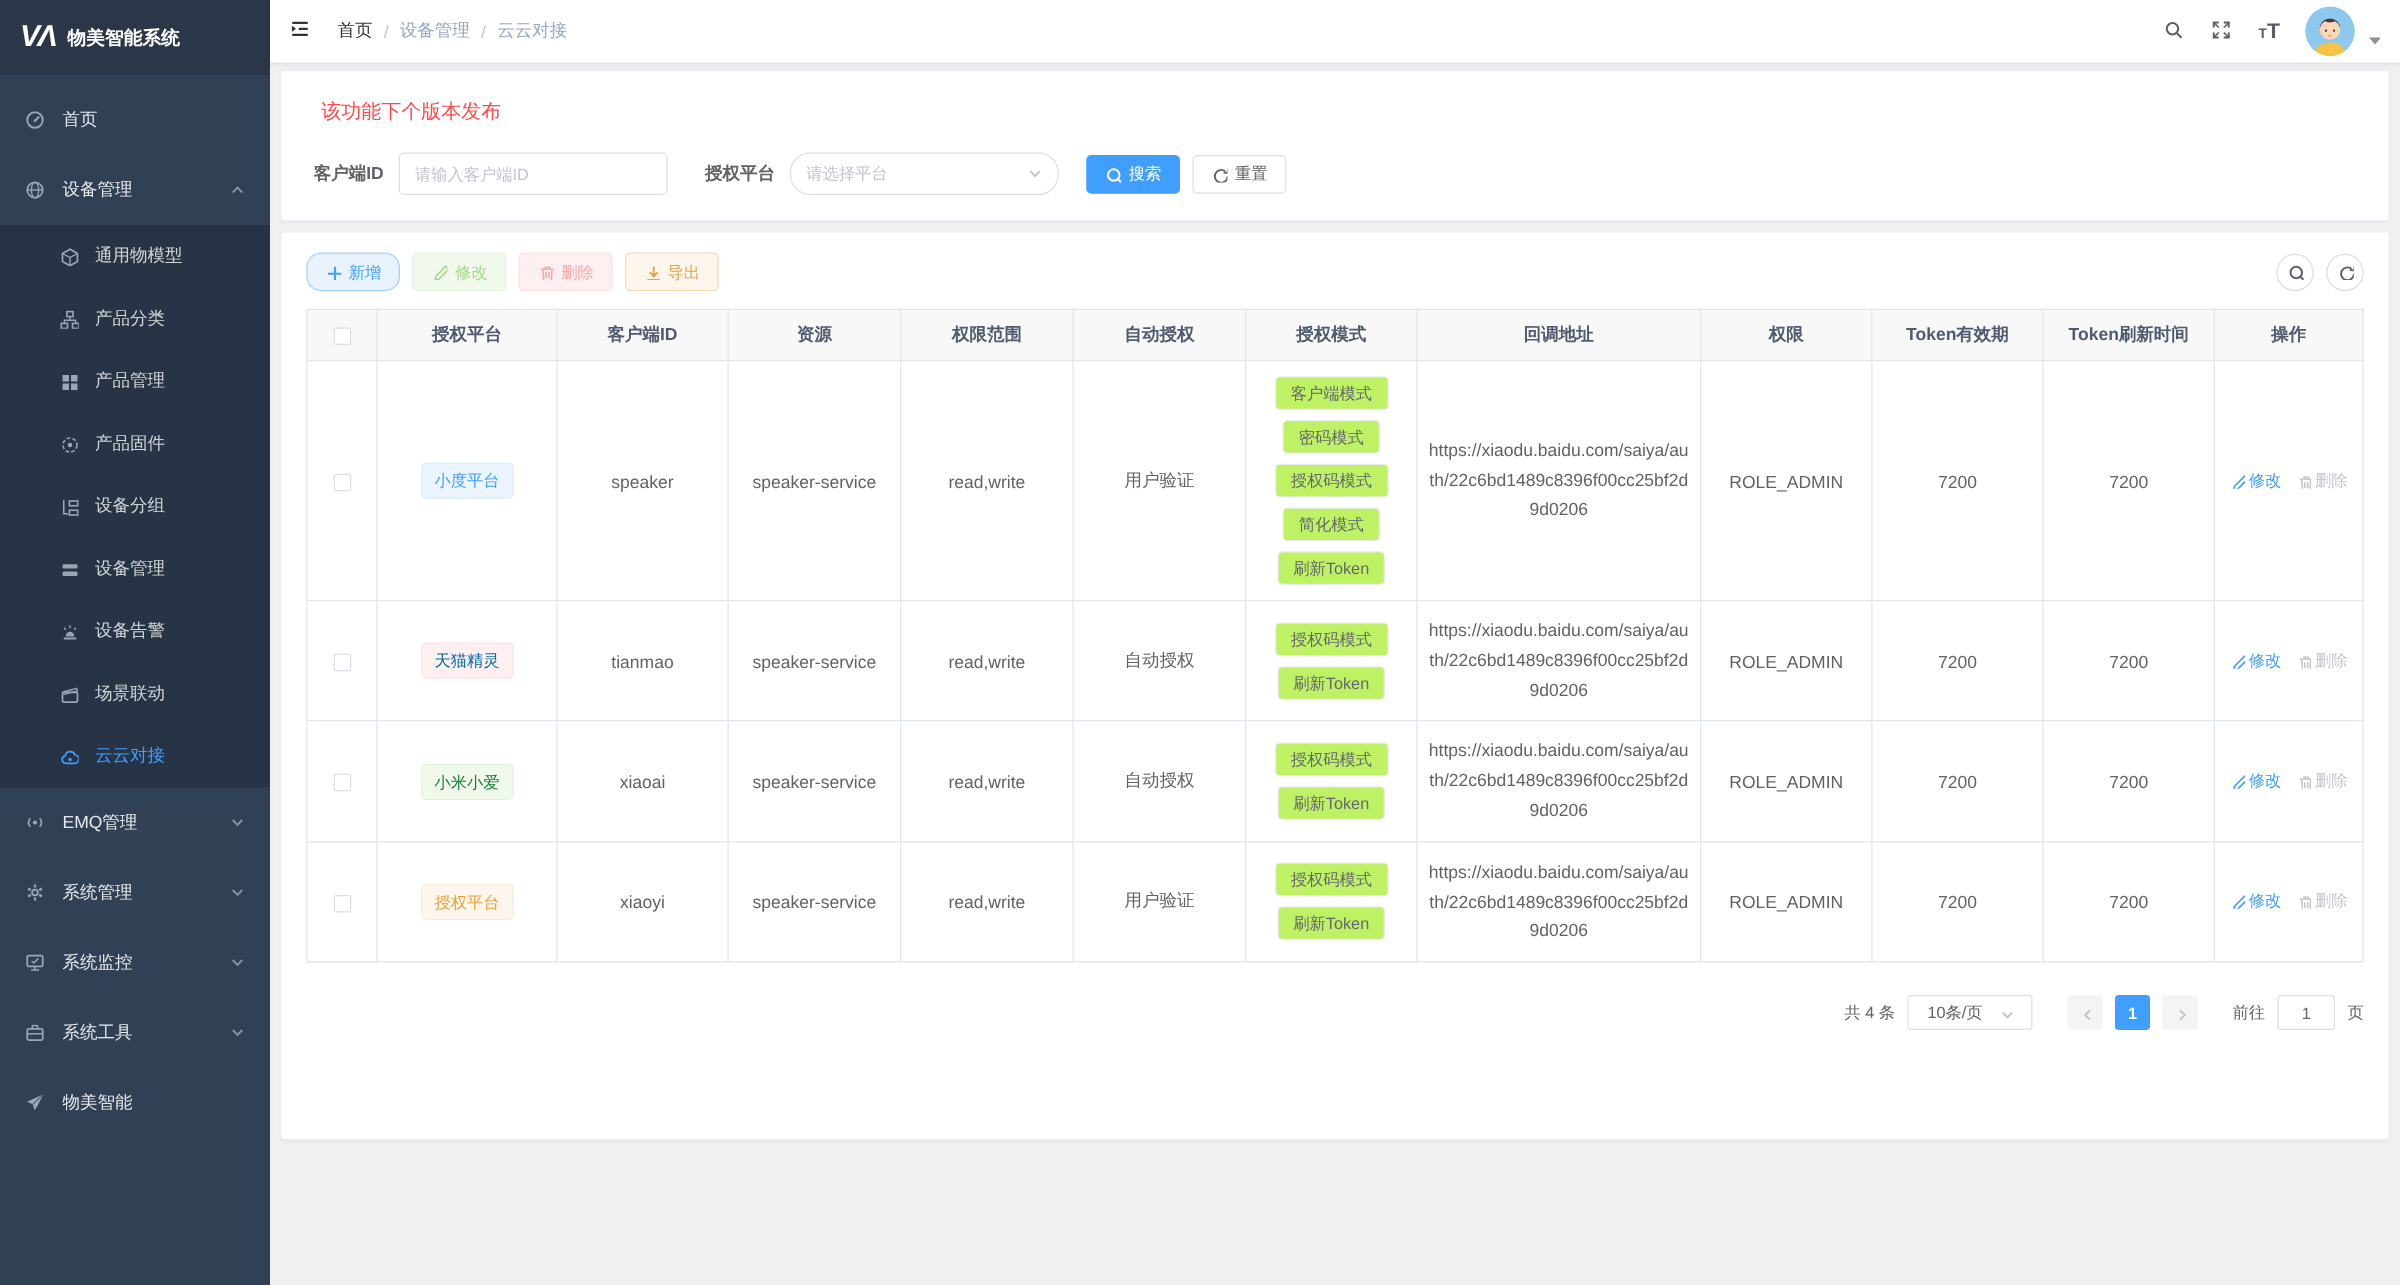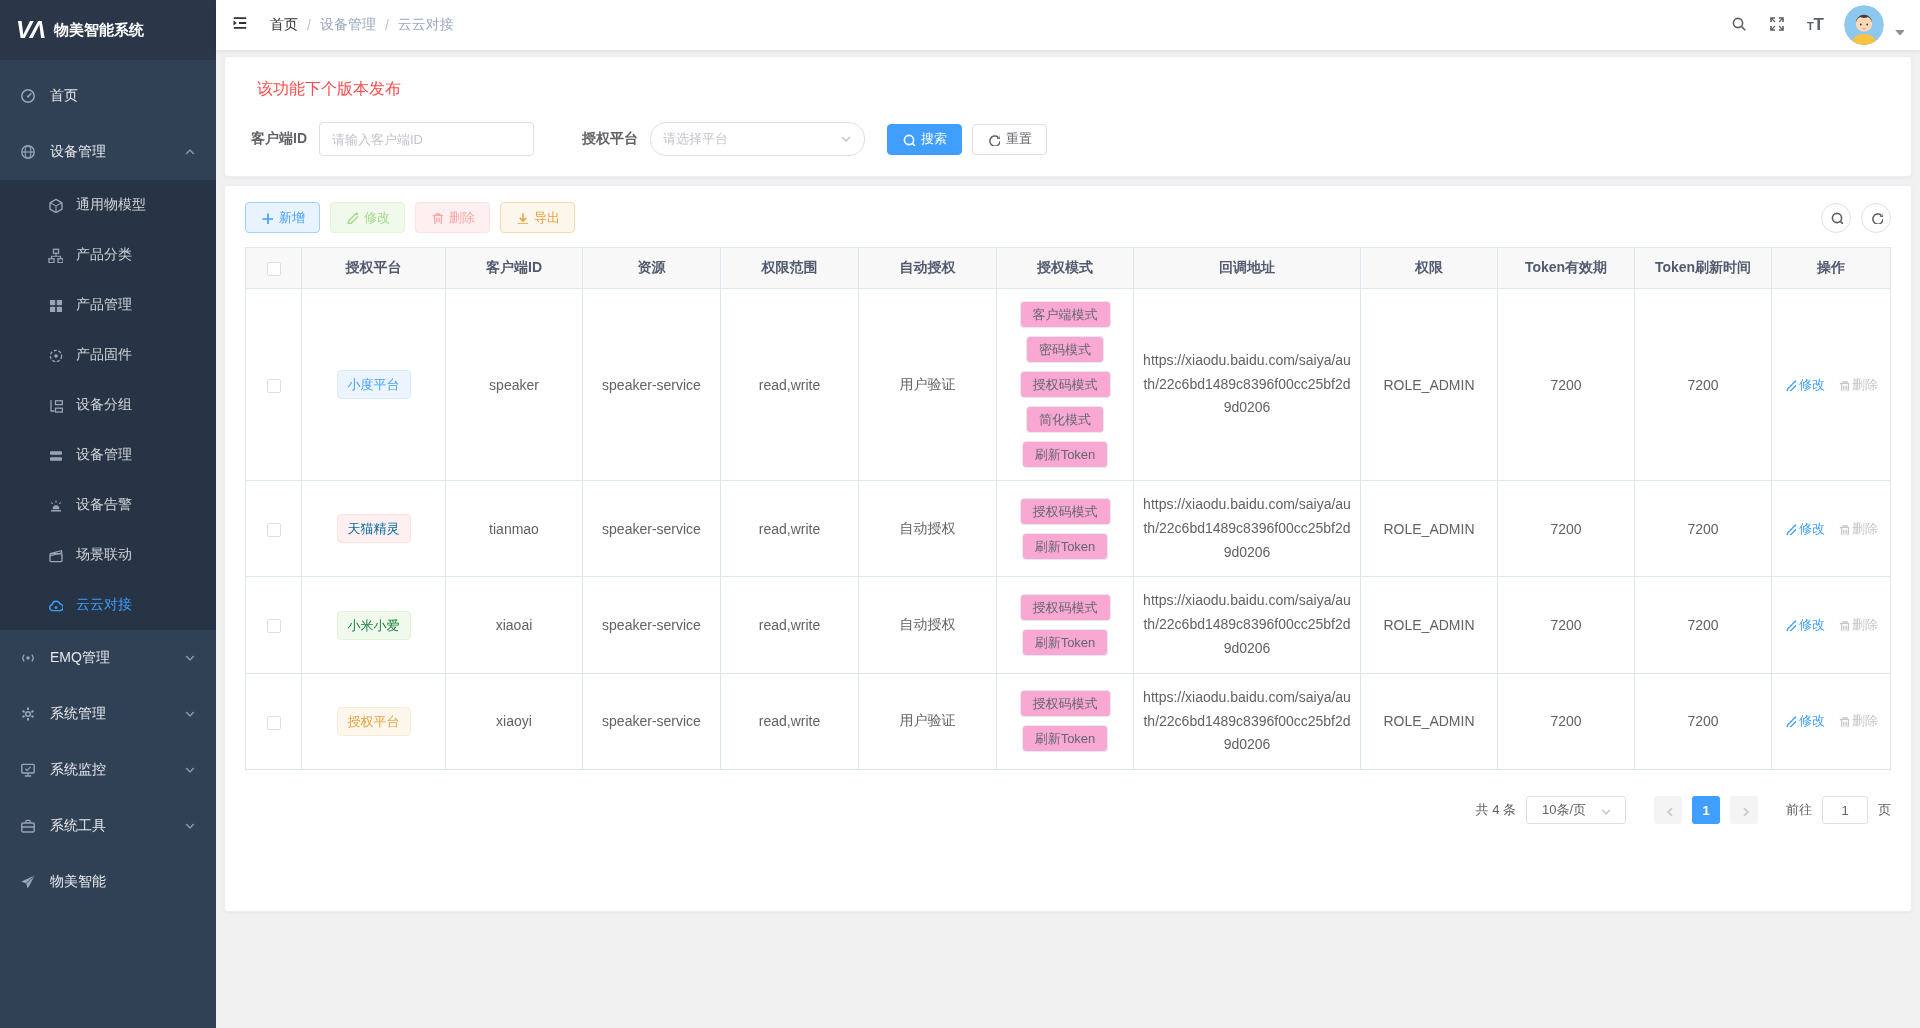--- a/index.html
+++ b/index.html
@@ -37,30 +37,30 @@
   .avatar { width:40px; height:40px; border-radius:50%; overflow:hidden; display:block; }
   .caret { width:12px; height:12px; color:#8a8f97; margin-top:12px; }
 
   .content { flex:1; padding:6px 8px 0 8px; background:#f0f0f0; overflow:hidden; }
   .card { background:#fff; border:1px solid #ebeef5; border-radius:4px; box-shadow:0 1px 3px rgba(0,0,0,.04); }
   .card.search-card { padding:16px 26px 20px; margin-bottom:8px; }
   .notice { color:#ff4949; font-size:16px; margin:6px 0 22px 6px; }
 
   .filter-row { display:flex; align-items:center; }
   .f-label { font-size:14px; font-weight:700; color:#606266; margin-right:12px; }
-  .f-input { width:215px; height:34px; border:1px solid #dcdfe6; border-radius:4px; padding:0 12px; font-size:13px; color:#606266; outline:none; margin-right:48px; font-family:inherit; }
+  .f-input { width:215px; height:34px; border:1px solid #dcdfe6; border-radius:4px; padding:0 12px; font-size:13px; color:#606266; outline:none; margin-right:30px; font-family:inherit; }
   .f-input::placeholder { color:#c0c4cc; }
   .f-select { width:215px; height:34px; border:1px solid #dcdfe6; border-radius:16px; padding:0 10px 0 12px; font-size:13px; color:#c0c4cc; display:flex; align-items:center; justify-content:space-between; margin-right:22px; cursor:pointer; }
   .f-select .chev { color:#c0c4cc; }
 
   .btn { height:31px; padding:0 14px; border-radius:4px; font-size:13px; display:inline-flex; align-items:center; gap:6px; border:1px solid transparent; cursor:pointer; font-family:inherit; background:#fff; }
   .btn .bic { width:13px; height:13px; }
   .b-primary { background:#409eff; border-color:#409eff; color:#fff; }
   .b-default { background:#fff; border-color:#dcdfe6; color:#606266; }
-  .b-plain-blue { background:#e8f3fe; border-color:#a3d0fd; color:#409eff; }
+  .b-plain-blue { background:#e8f3fe; border-color:#a3d0fd; color:#409eff;border-radius:12px; }
   .b-plain-green { background:#f0f9eb; border-color:#e1f3d8; color:#a4da89; }
   .b-plain-red { background:#fef0f0; border-color:#fde2e2; color:#f9a7a7; }
   .b-plain-yellow { background:#fdf6ec; border-color:#f5dab1; color:#e6a23c; }
   .mr10 { margin-right:10px; }
 
   .card.table-card { padding:16px 20px 20px; min-height:727px; }
   .toolbar { display:flex; align-items:center; margin-bottom:14px; }
   .toolbar-right { margin-left:auto; display:flex; gap:10px; }
   .circle-btn { width:30px; height:30px; border-radius:50%; border:1px solid #dcdfe6; background:#fff; display:flex; align-items:center; justify-content:center; color:#5a5e66; cursor:pointer; }
   .circle-btn .bic { width:13px; height:13px; }
@@ -71,21 +71,21 @@
   .url-cell { word-break:break-all; line-height:1.7; }
   .cbx { display:inline-block; width:14px; height:14px; border:1px solid #dcdfe6; border-radius:2px; background:#fff; cursor:pointer; vertical-align:middle; }
 
   .ptag { display:inline-block; padding:7px 10px; font-size:13px; border-radius:4px; border:1px solid; line-height:1; }
   .t-blue   { background:#ecf5ff; border-color:#d9ecff; color:#409eff; }
   .t-red    { background:#fef0f0; border-color:#fde2e2; color:#0369a1; }
   .t-green  { background:#f0f9eb; border-color:#e1f3d8; color:#15803d; }
   .t-yellow { background:#fdf6ec; border-color:#faecd8; color:#e6a23c; }
 
   .modes { display:flex; flex-direction:column; align-items:center; gap:8px; }
-  .mtag { background:#f9a8d4; border:1px solid #e9e9eb; color:#63676d; font-size:13px; padding:6px 12px; border-radius:4px; line-height:1; white-space:nowrap; }
+  .mtag { background:#bef264; border:1px solid #e9e9eb; color:#63676d; font-size:13px; padding:6px 12px; border-radius:4px; line-height:1; white-space:nowrap; }
 
   .ops { display:flex; align-items:center; justify-content:center; gap:12px; }
   .lnk { display:inline-flex; align-items:center; gap:3px; font-size:13px; color:#409eff; cursor:pointer; }
   .lnk .bic { width:12px; height:12px; }
   .lnk.disabled { color:#c3c6cc; cursor:not-allowed; }
 
   .pager { display:flex; align-items:center; justify-content:flex-end; gap:10px; margin-top:26px; font-size:13px; color:#606266; }
   .psel { width:100px; height:28px; border:1px solid #dcdfe6; border-radius:3px; display:flex; align-items:center; justify-content:center; gap:12px; cursor:pointer; color:#606266; }
   .psel .chev { color:#c0c4cc; width:12px; height:12px; }
   .pbtn { min-width:28px; height:28px; background:#f4f4f5; border-radius:3px; display:flex; align-items:center; justify-content:center; color:#c0c4cc; cursor:pointer; }

